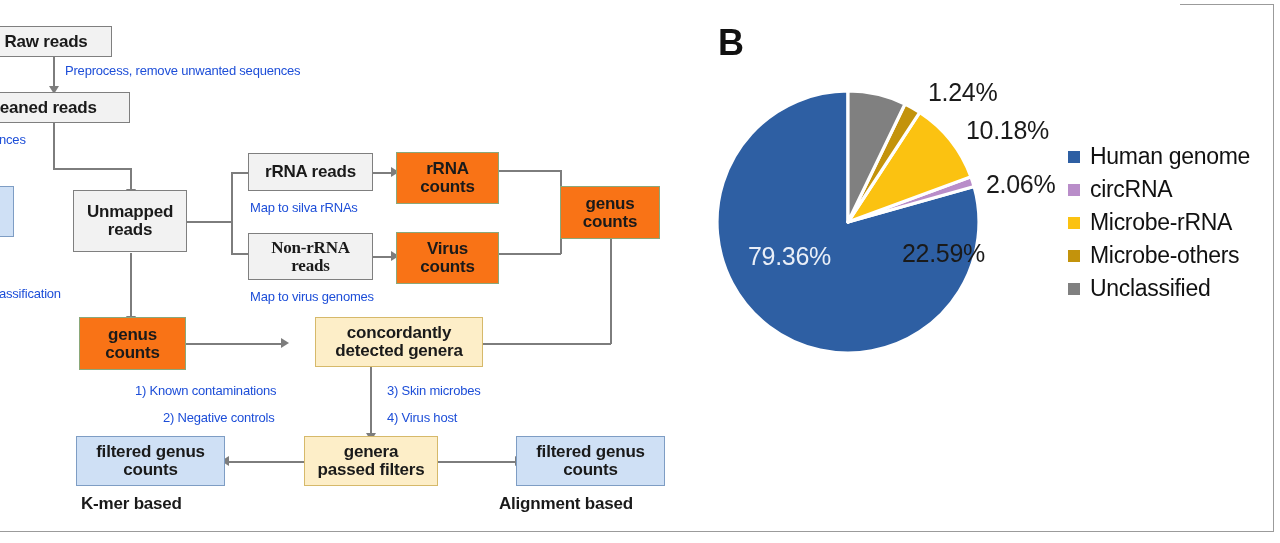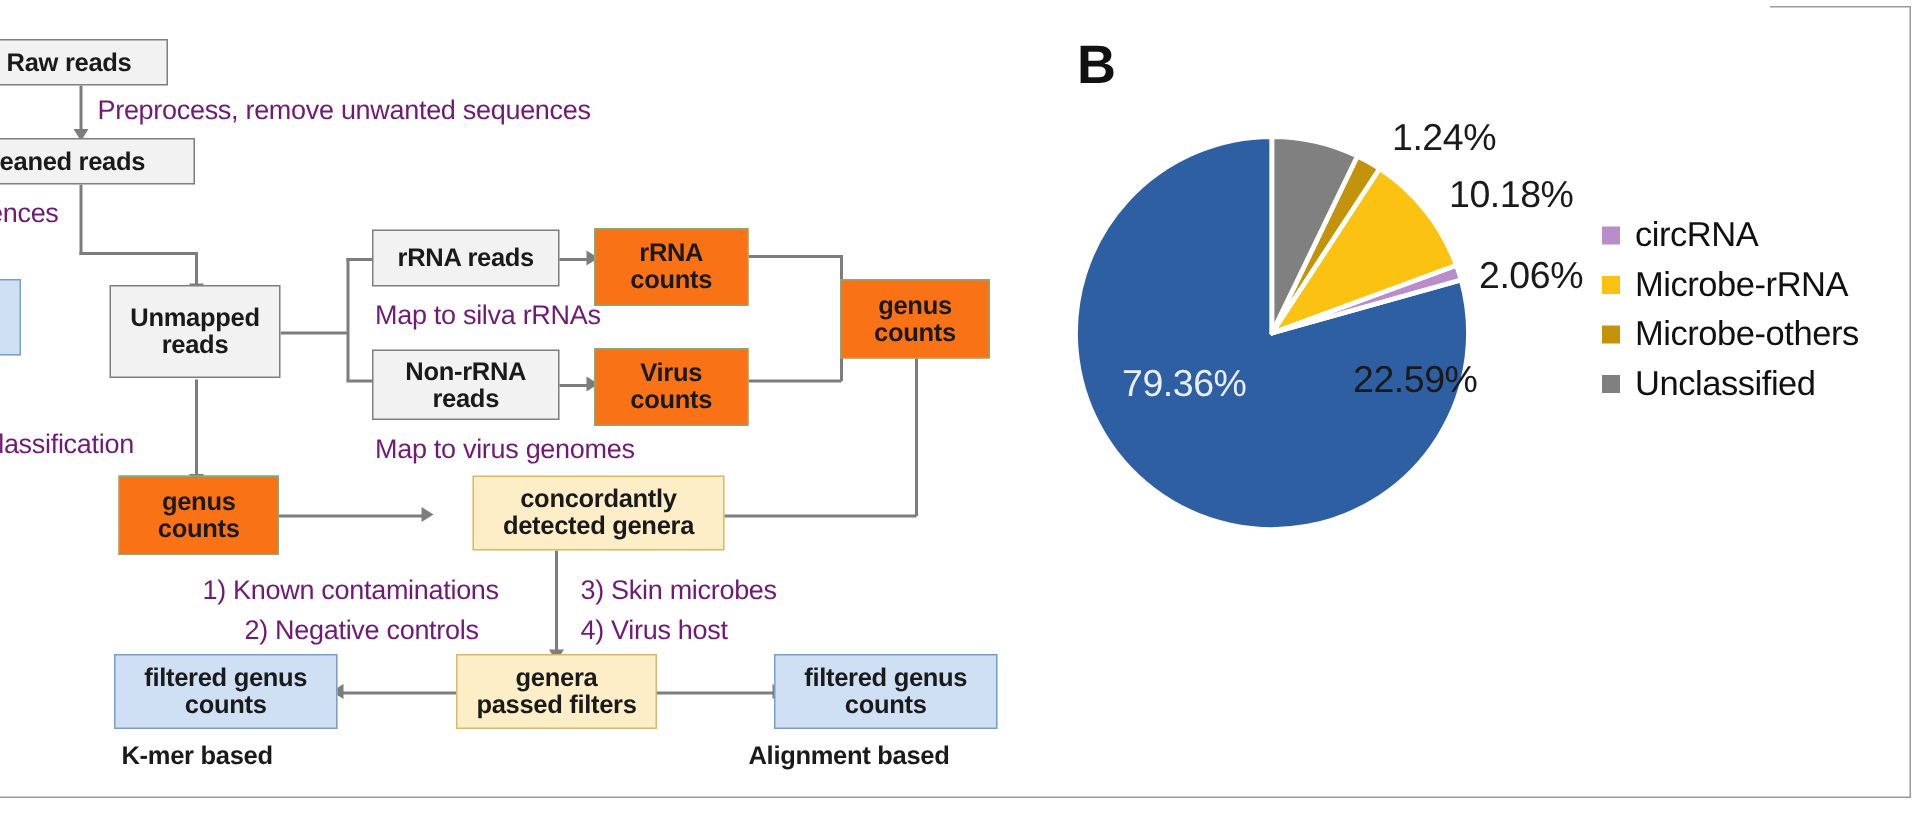--- a/index.html
+++ b/index.html
@@ -31,22 +31,22 @@
     border:1px solid #8a8a8a;
     letter-spacing:-0.2px;
   }
   .node.grey{background:#f2f2f2;border-color:#7f7f7f;}
   .node.green{background:#f97316;border-color:#8aa87a;}
   .node.yellow{background:#fdeec8;border-color:#d6b96a;}
   .node.blue{background:#cfe0f5;border-color:#7e9dc4;}
 
   .edge-label{
     position:absolute;
-    font-size:18px;
-    color:#701a75;
+    font-size:13px;
+    color:#1d4ed8;
     white-space:nowrap;
     letter-spacing:-0.2px;
   }
   .caption{
     position:absolute;
     font-size:17px;
     font-weight:bold;
     color:#1a1a1a;
     white-space:nowrap;
     letter-spacing:-0.2px;
@@ -151,21 +151,21 @@
   <div class="node grey" style="left:73px;top:190px;width:114px;height:62px;">
     <span style="white-space:pre-line;">Unmapped
 reads</span>
   </div>
 
   <div class="node grey" style="left:248px;top:153px;width:125px;height:38px;">
     <span>rRNA reads</span>
   </div>
 
   <div class="node grey" style="left:248px;top:233px;width:125px;height:47px;">
-    <span style="white-space:pre-line;">Non-rRNA
+    <span style="white-space:pre-line;font-family:Liberation Serif, serif;">Non-rRNA
 reads</span>
   </div>
 
   <div class="node green" style="left:396px;top:152px;width:103px;height:52px;">
     <span style="white-space:pre-line;">rRNA
 counts</span>
   </div>
 
   <div class="node green" style="left:396px;top:232px;width:103px;height:52px;text-align:center;">
     <span style="white-space:pre-line;">Virus
@@ -235,20 +235,24 @@
   <div class="slice-label" style="left:928px;top:78px;">1.24%</div>
 
   <div class="slice-label" style="left:966px;top:116px;">10.18%</div>
 
   <div class="slice-label" style="left:986px;top:170px;">2.06%</div>
 
   <div class="slice-label" style="left:902px;top:239px;">22.59%</div>
 
   <div id="legend">
     <div class="legend-row">
+      <span class="legend-swatch" style="background: rgb(46, 95, 163);"></span>
+      <span class="legend-text">Human genome</span>
+    </div>
+    <div class="legend-row">
       <span class="legend-swatch" style="background: rgb(185, 141, 201);"></span>
       <span class="legend-text">circRNA</span>
     </div>
     <div class="legend-row">
       <span class="legend-swatch" style="background: rgb(251, 194, 17);"></span>
       <span class="legend-text">Microbe-rRNA</span>
     </div>
     <div class="legend-row">
       <span class="legend-swatch" style="background: rgb(195, 147, 12);"></span>
       <span class="legend-text">Microbe-others</span>

